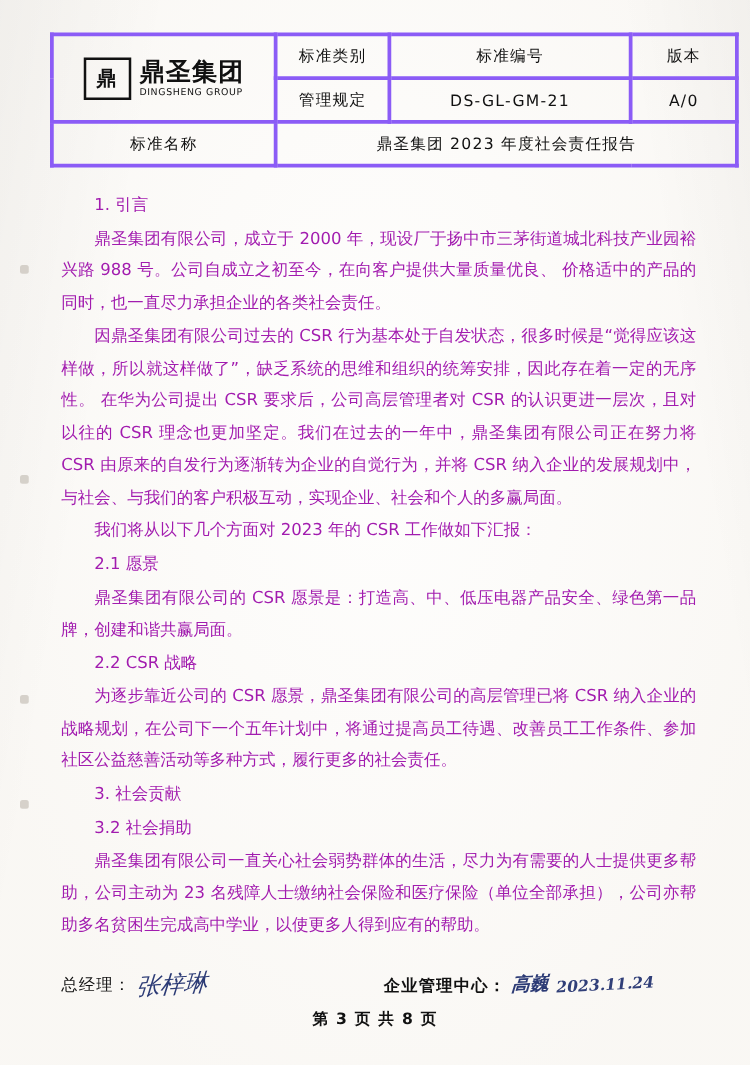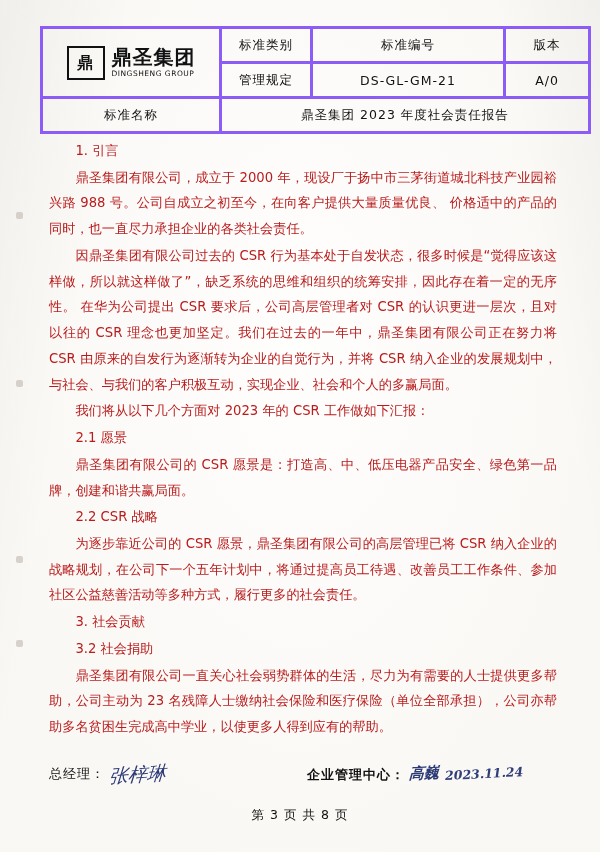--- a/index.html
+++ b/index.html
@@ -113,24 +113,24 @@
     font-family: "DejaVu Sans Mono", "Liberation Mono", monospace;
     font-size: 12px;
     letter-spacing: 0.5px;
     margin-left: 31px;
   }
 
   
   .body {
     position: relative;
     width: 508px;
-    margin: 4px auto 0 auto;
+    margin: 18px auto 0 auto;
     font-size: 13.2px;
     line-height: 1.95;
-    color: #b91c1c;
+    color: #a21caf;
     text-align: justify;
   }
   .body p {
     margin: 0 0 1px 0;
     text-indent: 2em;
   }
   .heading {
     margin: 2px 0 1px 0;
     text-indent: 2em;
     font-weight: normal;
@@ -195,20 +195,21 @@
   }
 
   .footer {
     position: absolute;
     left: 0;
     right: 0;
     bottom: 28px;
     text-align: center;
     font-size: 12.5px;
     letter-spacing: 1px;
+    font-weight: bold;
   }
 </style>
 </head>
 <body>
 
 <div class="page">
 
   <div class="binding-mark bm1"></div>
   <div class="binding-mark bm2"></div>
   <div class="binding-mark bm3"></div>

